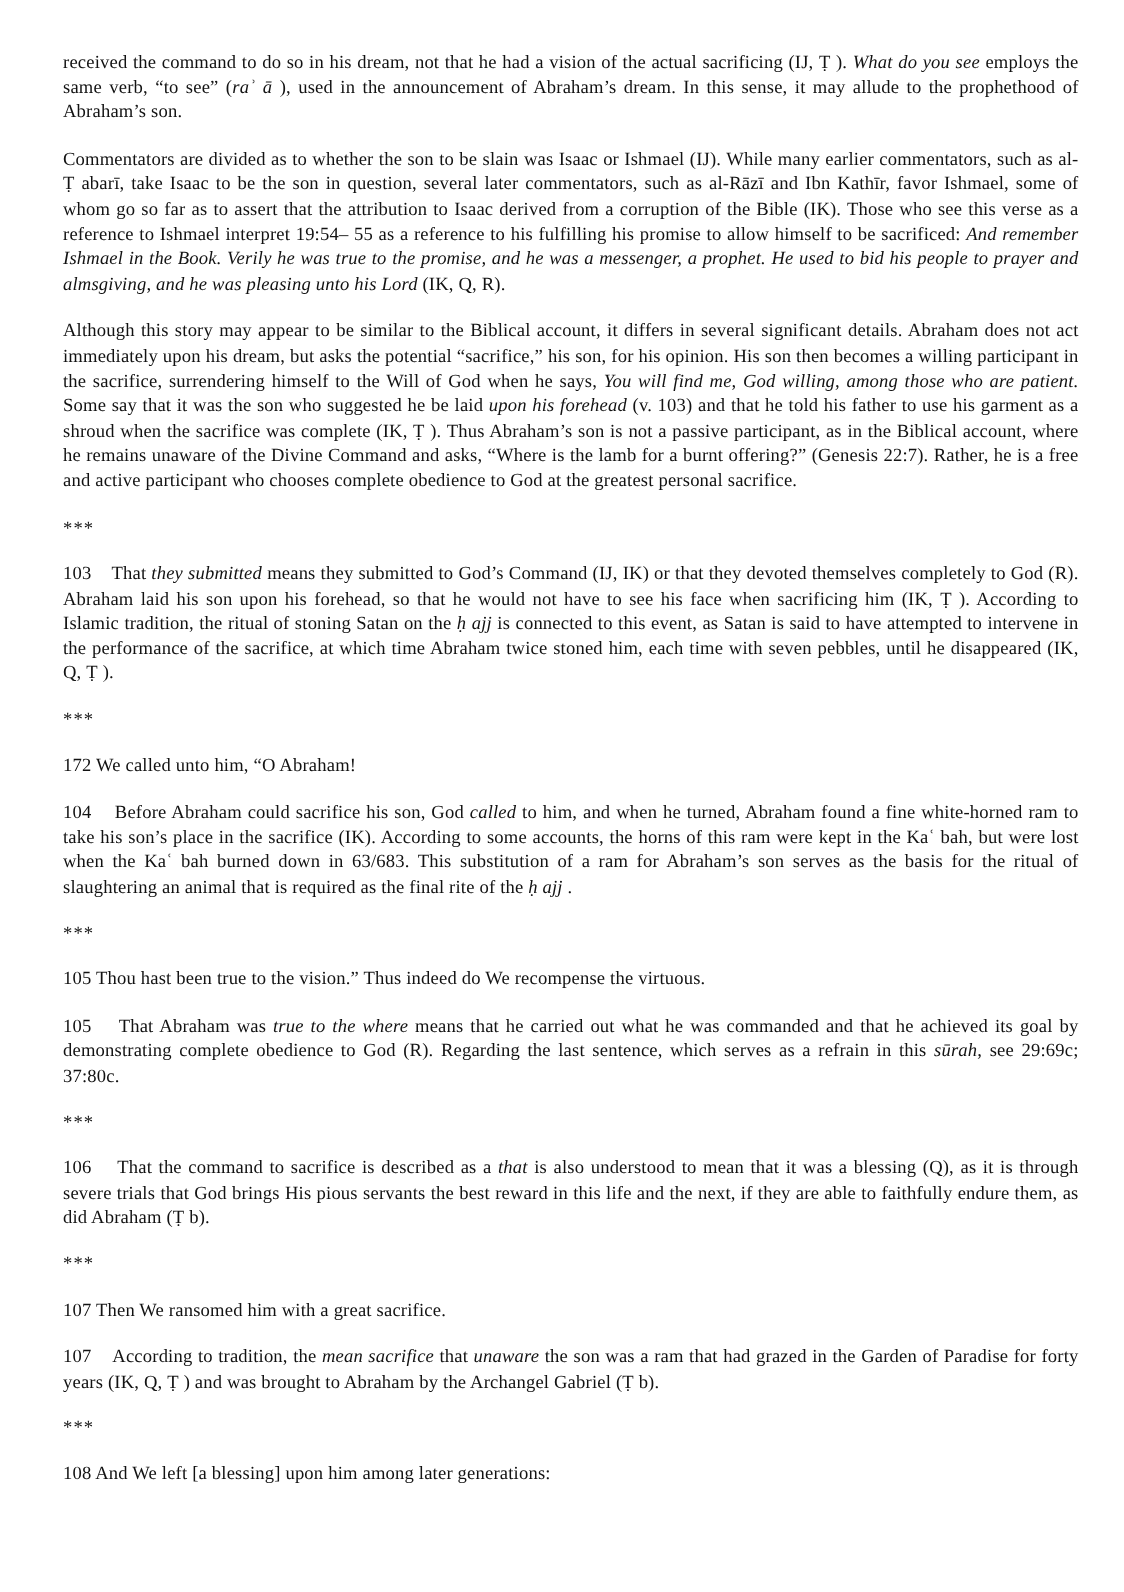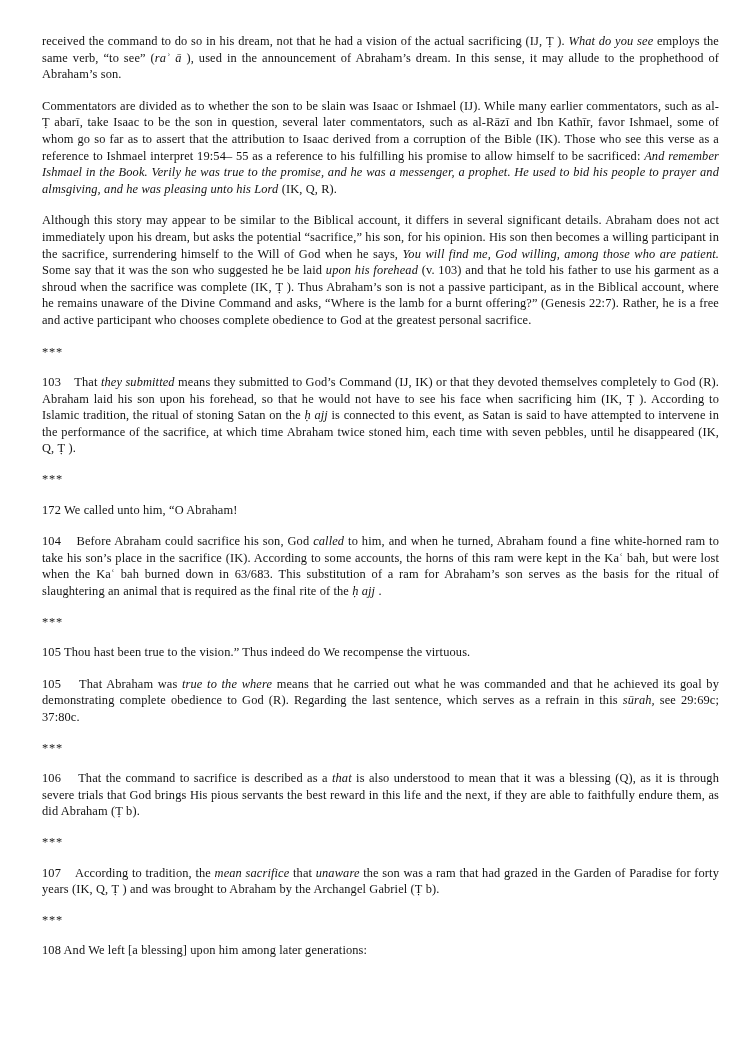--- a/index.html
+++ b/index.html
@@ -71,17 +71,18 @@
       <div class="block commentary">103<span class="num">    </span>That <em>they submitted</em> means they submitted to God’s Command (IJ, IK) or that they devoted themselves completely to God (R). Abraham laid his son upon his forehead, so that he would not have to see his face when sacrificing him (IK, Ṭ ). According to Islamic tradition, the ritual of stoning Satan on the <em>ḥ ajj</em> is connected to this event, as Satan is said to have attempted to intervene in the performance of the sacrifice, at which time Abraham twice stoned him, each time with seven pebbles, until he disappeared (IK, Q, Ṭ ).</div>
       <div class="sep">***</div>
       <div class="block verse">172 We called unto him, “O Abraham!</div>
       <div class="block commentary">104<span class="num">    </span>Before Abraham could sacrifice his son, God <em>called</em> to him, and when he turned, Abraham found a fine white-horned ram to take his son’s place in the sacrifice (IK). According to some accounts, the horns of this ram were kept in the Kaʿ bah, but were lost when the Kaʿ bah burned down in 63/683. This substitution of a ram for Abraham’s son serves as the basis for the ritual of slaughtering an animal that is required as the final rite of the <em>ḥ ajj</em> .</div>
       <div class="sep">***</div>
       <div class="block verse">105 Thou hast been true to the vision.” Thus indeed do We recompense the virtuous.</div>
       <div class="block commentary">105<span class="num">    </span>That Abraham was <em>true to the where</em> means that he carried out what he was commanded and that he achieved its goal by demonstrating complete obedience to God (R). Regarding the last sentence, which serves as a refrain in this <em>sūrah,</em> see 29:69c; 37:80c.</div>
       <div class="sep">***</div>
       <div class="block commentary">106<span class="num">    </span>That the command to sacrifice is described as a <em>that</em> is also understood to mean that it was a blessing (Q), as it is through severe trials that God brings His pious servants the best reward in this life and the next, if they are able to faithfully endure them, as did Abraham (Ṭ b).</div>
       <div class="sep">***</div>
+      <div class="block verse">107 Then We ransomed him with a great sacrifice.</div>
       <div class="block commentary">107<span class="num">    </span>According to tradition, the <em>mean sacrifice</em> that <em>unaware</em> the son was a ram that had grazed in the Garden of Paradise for forty years (IK, Q, Ṭ ) and was brought to Abraham by the Archangel Gabriel (Ṭ b).</div>
       <div class="sep">***</div>
       <div class="block verse lastline">108 And We left [a blessing] upon him among later generations:</div>
     </div>
 </div>
 
 </body></html>

